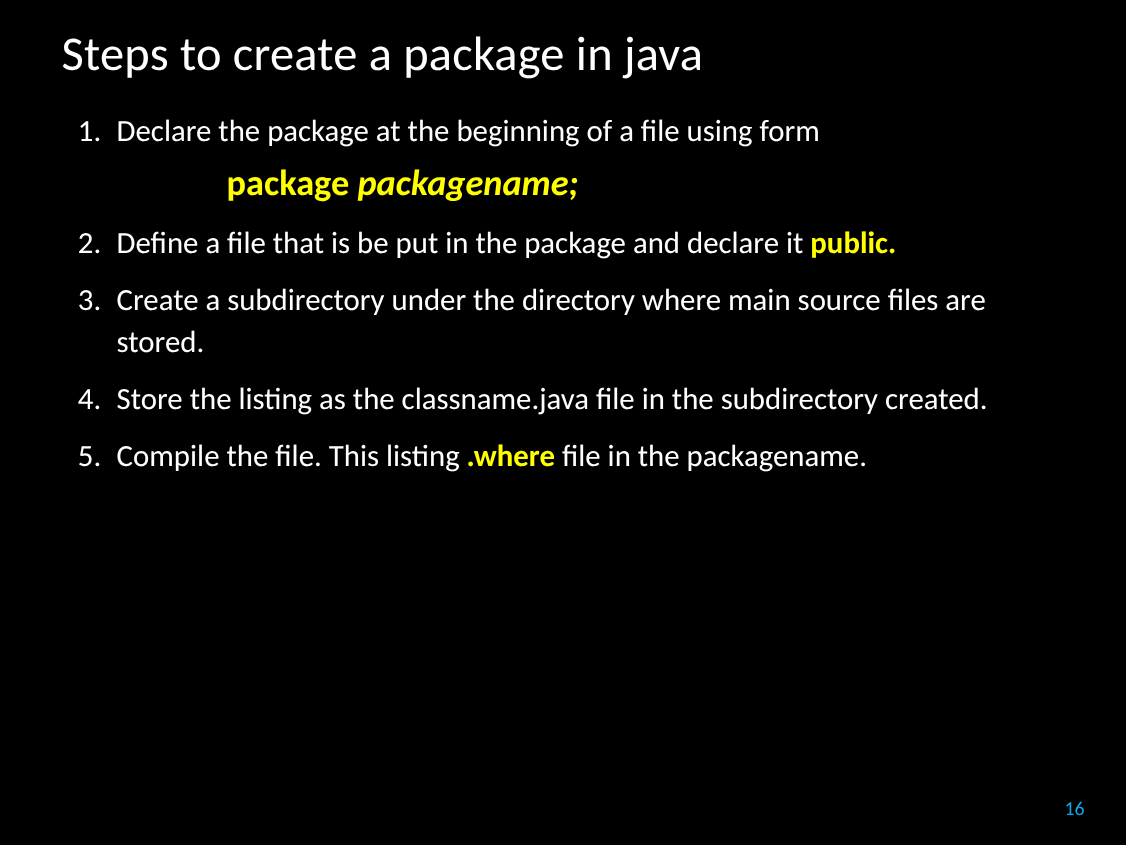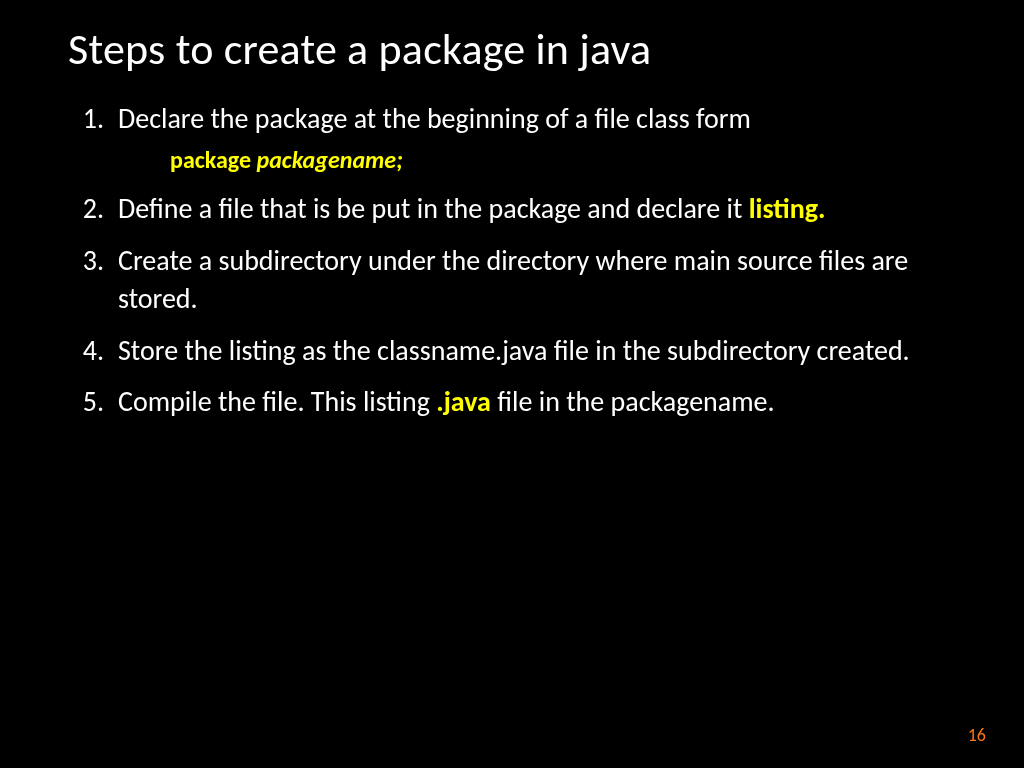--- a/index.html
+++ b/index.html
@@ -9,21 +9,21 @@
     height: 768px;
     background: #000;
     color: #fff;
     font-family: "Segoe UI", "Calibri", Arial, sans-serif;
     overflow: hidden;
   }
   .slide {
     box-sizing: border-box;
     width: 1024px;
     height: 768px;
-    padding: 20px 48px 40px 48px;
+    padding: 20px 48px 40px 36px;
     position: relative;
   }
   .title {
     font-size: 44px;
     font-weight: 400;
     margin: 2px 0 24px 20px;
     letter-spacing: 0.2px;
   }
   ol.steps {
     list-style: none;
@@ -40,63 +40,63 @@
     margin-bottom: 14px;
   }
   ol.steps > li::before {
     content: counter(step) ".";
     position: absolute;
     left: 12px;
     width: 44px;
     text-align: right;
   }
   .code-line {
-    margin-left: 52px;
+    margin-left: 100px;
     margin-top: 6px;
     margin-bottom: 14px;
-    font-size: 24px;
+    font-size: 33px;
   }
   .hl { color: #ffff00; font-weight: 700; }
   .hl-i { color: #ffff00; font-weight: 700; font-style: italic; }
   .page-num {
     position: absolute;
     right: 38px;
     bottom: 22px;
     font-size: 18px;
-    color: #f97316;
+    color: #0ea5e9;
   }
 </style>
 </head>
 <body>
 
 <div class="slide">
 
   <div class="title">Steps to create a package in java</div>
 
   <ol class="steps">
 
     <li>
-      <span>Declare the package at the beginning of a file class form</span>
+      <span>Declare the package at the beginning of a file using form</span>
       <div class="code-line">
         <span class="hl">package </span><span class="hl-i">packagename</span><span class="hl-i">;</span>
       </div>
     </li>
 
     <li>
-      <span>Define a file that is be put in the package and declare it </span><span class="hl">listing.</span>
+      <span>Define a file that is be put in the package and declare it </span><span class="hl">public.</span>
     </li>
 
     <li>
       <span>Create a subdirectory under the directory where main source files are stored.</span>
     </li>
 
     <li>
       <span>Store the listing as the classname.java file in the subdirectory created.</span>
     </li>
 
     <li>
-      <span>Compile the file. This listing </span><span class="hl">.java</span><span> file in the packagename.</span>
+      <span>Compile the file. This listing </span><span class="hl">.where</span><span> file in the packagename.</span>
     </li>
 
   </ol>
 
   <div class="page-num">16</div>
 </div>
 
 </body></html>

